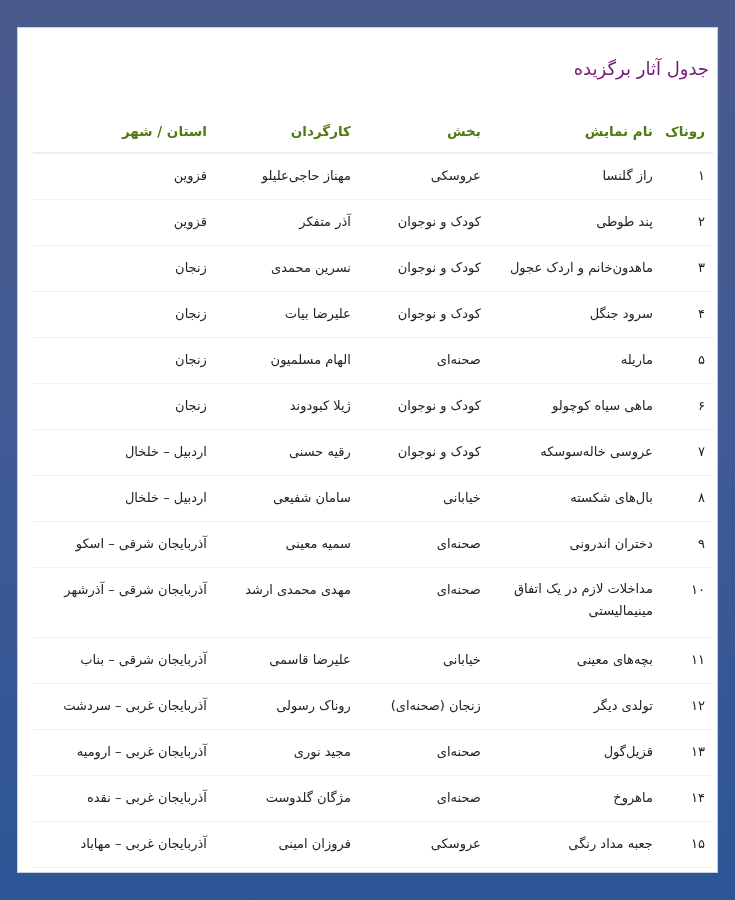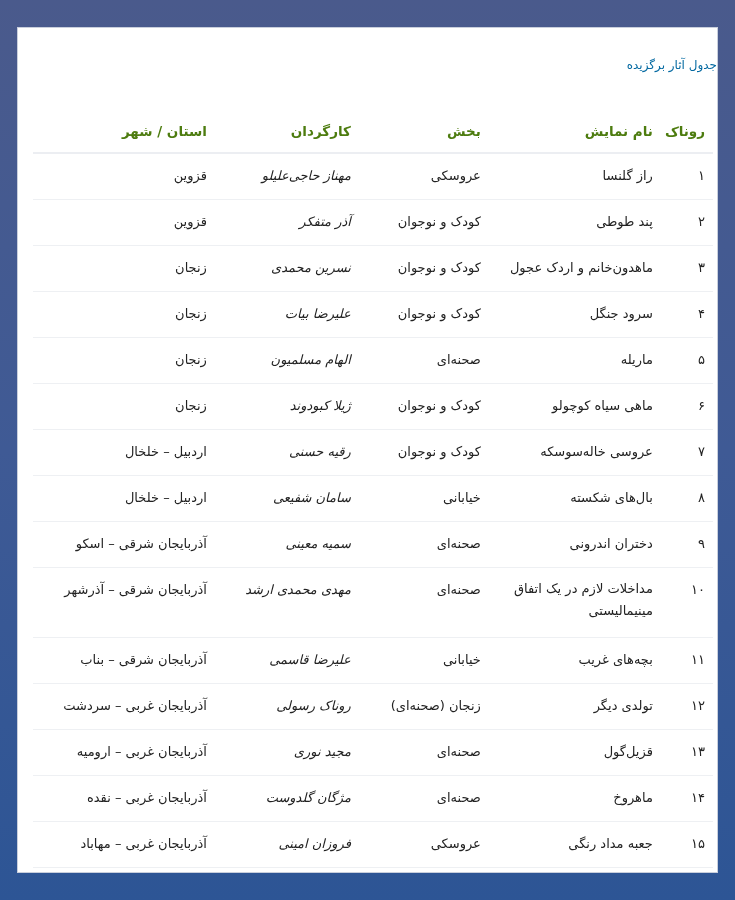--- a/index.html
+++ b/index.html
@@ -39,23 +39,23 @@
         -1px -1px 0 #5a2a00,
          1px -1px 0 #5a2a00,
         -1px  1px 0 #5a2a00,
          1px  1px 0 #5a2a00,
          0 1px 1px #7a3d00;
       letter-spacing: 0;
     }
     .table-caption {
       position: absolute;
       top: 30px;
-      right: 0;
-      font-size: 12px;
-      color: #0369a1;
+      right: 8px;
+      font-size: 18px;
+      color: #701a75;
     }
     table {
       position: absolute;
       top: 82px;
       right: 4px;
       width: 680px;
       border-collapse: collapse;
       direction: rtl;
       font-size: 13px;
       color: #222;
@@ -75,21 +75,21 @@
       padding: 14px 6px 0 6px;
       height: 31px;
       border-bottom: 1px solid #eef0f3;
     }
     tr.tall td {
       height: 55px;
     }
     td.col-num { width: 38px; padding-right: 8px; }
     td.col-show { width: 160px; }
     td.col-section { width: 118px; }
-    td.col-director { width: 132px; font-style: italic; }
+    td.col-director { width: 132px; }
     th.col-num { width: 38px; padding-right: 8px; }
     .line-wrap { line-height: 22px; margin-top: -4px; text-align: right; }
   </style>
 </head>
 <body>
 
 <div class="card">
   <div class="table-caption">جدول آثار برگزیده</div>
 
   <table>
@@ -170,21 +170,21 @@
         <td class="col-num">۱۰</td>
         <td class="col-show">
             <div class="line-wrap">مداخلات لازم در یک اتفاق مینیمالیستی</div>
           </td>
         <td class="col-section">صحنه‌ای</td>
         <td class="col-director">مهدی محمدی ارشد</td>
         <td>آذربایجان شرقی – آذرشهر</td>
       </tr>
       <tr>
         <td class="col-num">۱۱</td>
-        <td class="col-show">بچه‌های غریب</td>
+        <td class="col-show">بچه‌های معینی</td>
         <td class="col-section">خیابانی</td>
         <td class="col-director">علیرضا قاسمی</td>
         <td>آذربایجان شرقی – بناب</td>
       </tr>
       <tr>
         <td class="col-num">۱۲</td>
         <td class="col-show">تولدی دیگر</td>
         <td class="col-section">زنجان (صحنه‌ای)</td>
         <td class="col-director">روناک رسولی</td>
         <td>آذربایجان غربی – سردشت</td>

